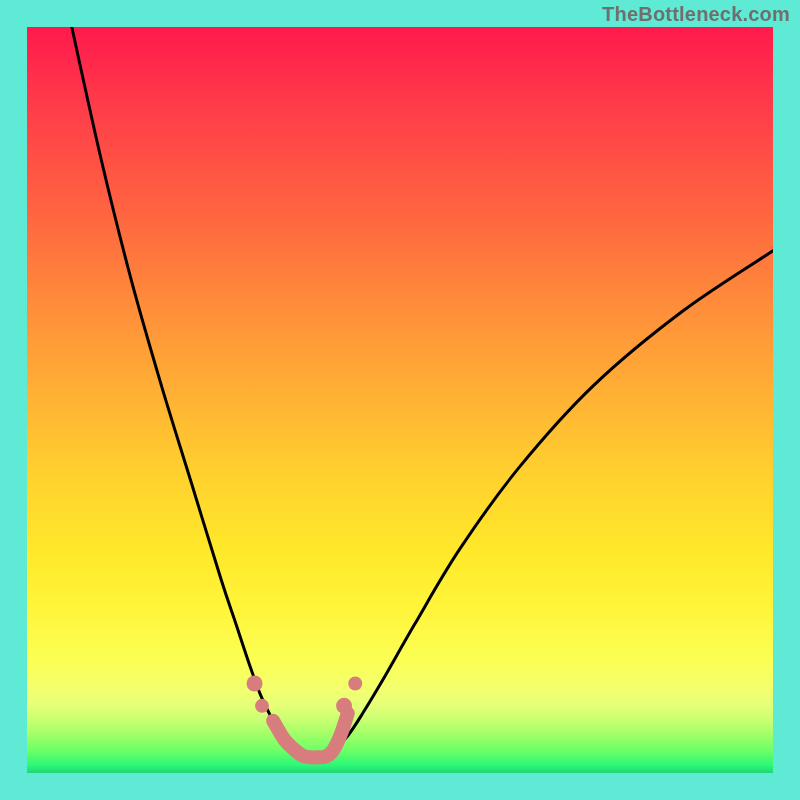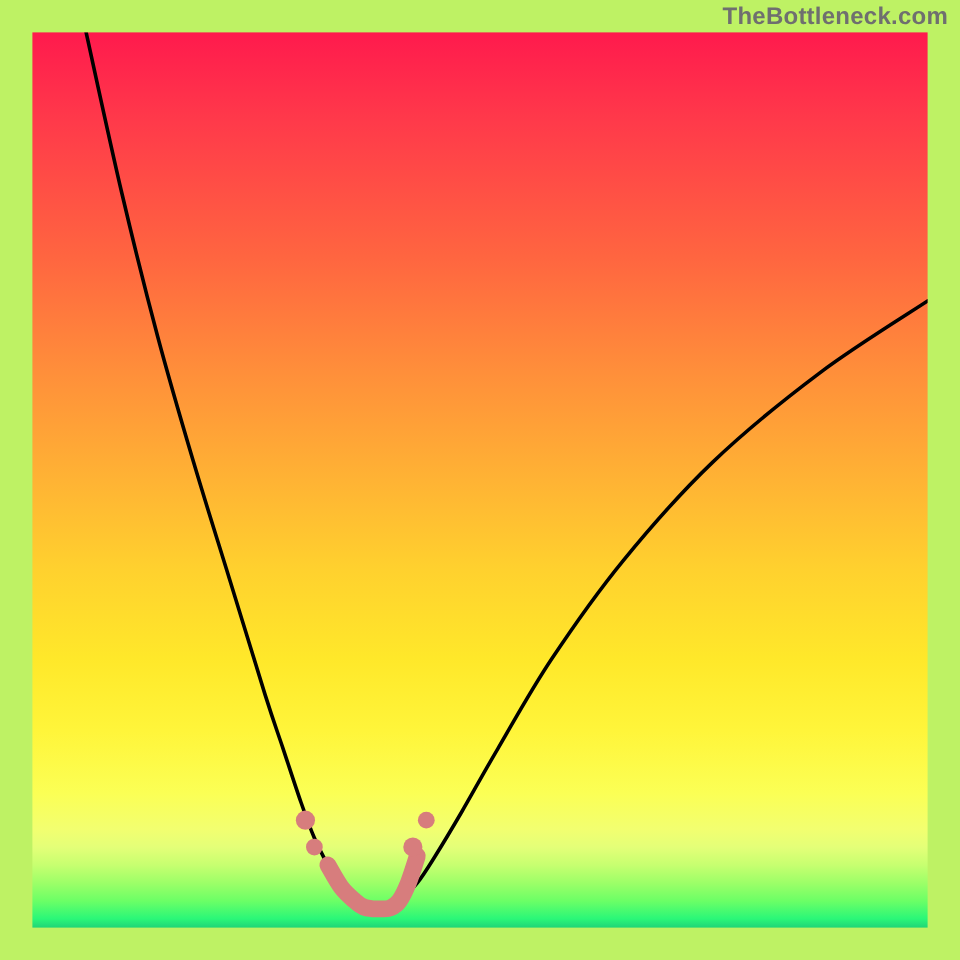--- a/index.html
+++ b/index.html
@@ -9,21 +9,21 @@
     height: 800px;
     background: #000000;
     overflow: hidden;
   }
   .frame {
     position: absolute;
     left: 0;
     top: 0;
     width: 800px;
     height: 800px;
-    background: #bef264;
+    background: #5eead4;
   }
   .plot {
     position: absolute;
     left: 27px;
     top: 27px;
     width: 746px;
     height: 746px;
     
     background: linear-gradient(
       to bottom,

